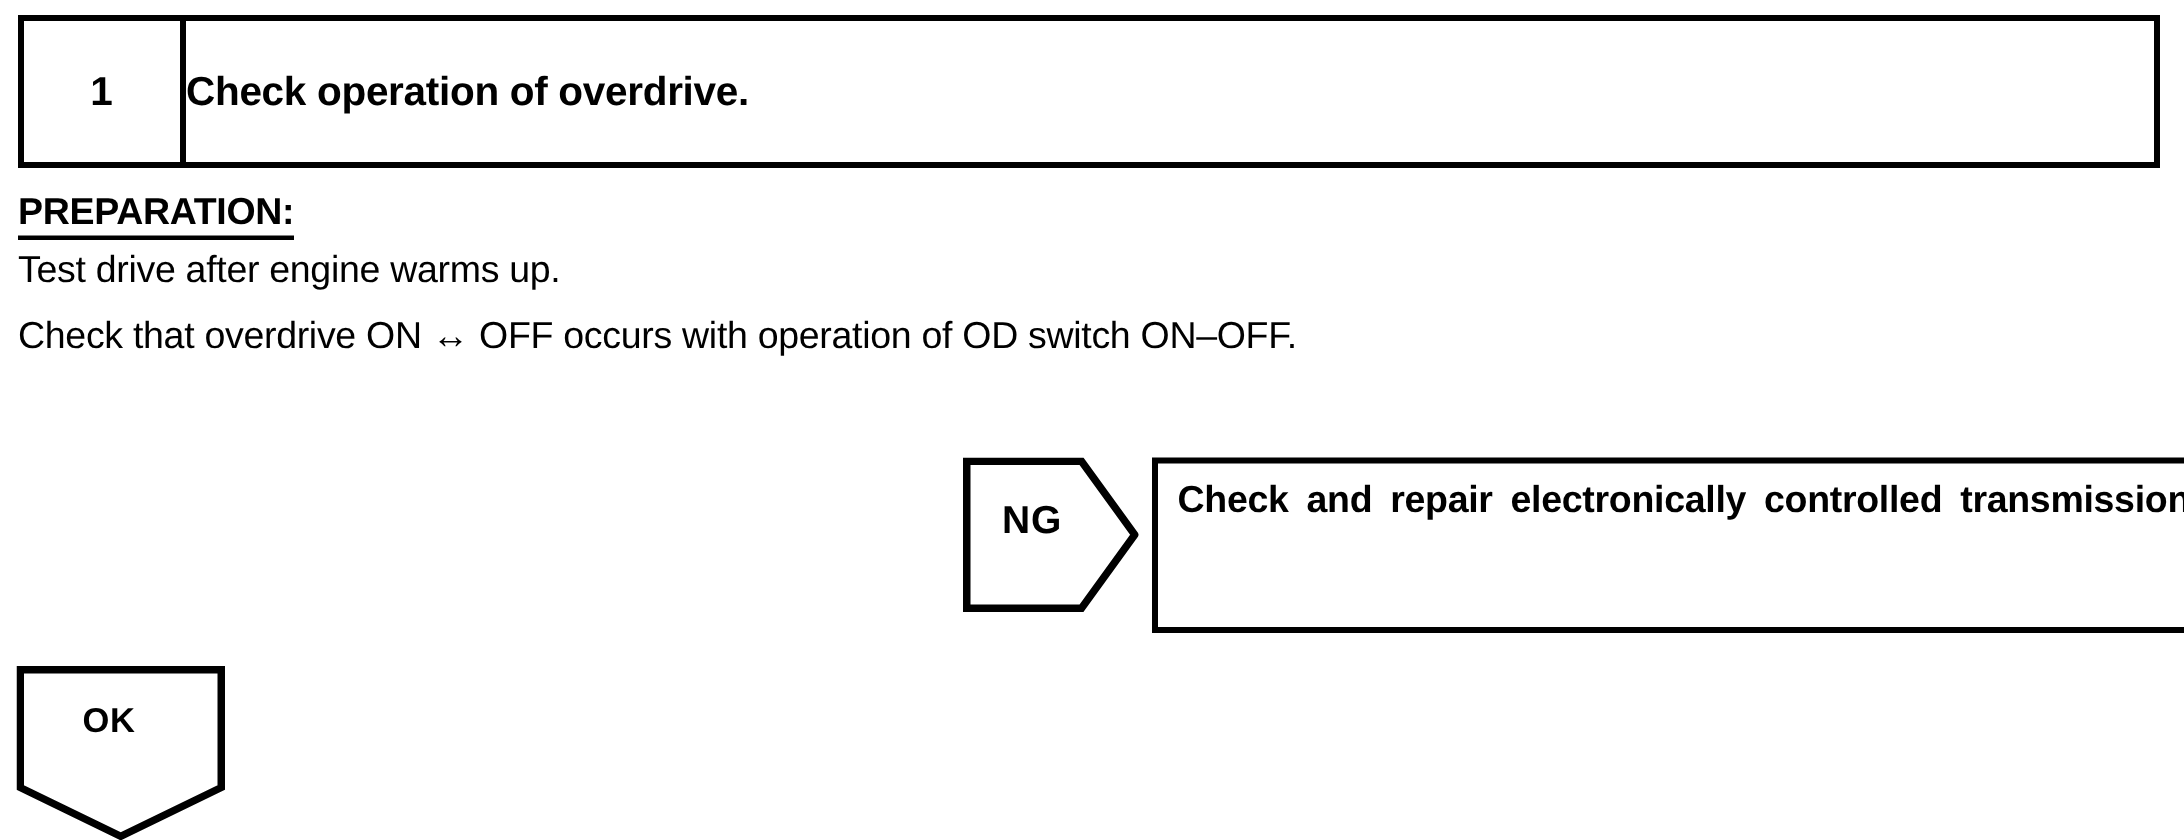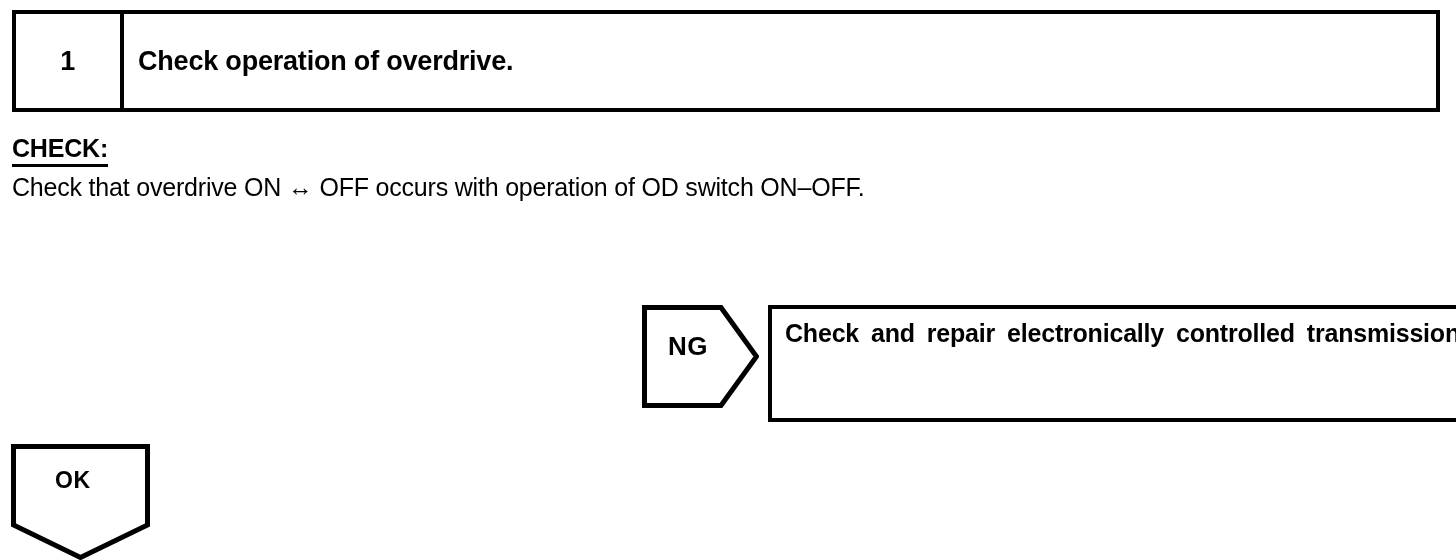--- a/index.html
+++ b/index.html
@@ -40,21 +40,20 @@
   }
   .step-number {
     font-size: 27px;
     font-weight: bold;
     letter-spacing: 0.5px;
   }
   .step-title-cell {
     flex: 1;
     display: flex;
     align-items: center;
-    padding-left: 14px;
   }
   .step-title {
     font-size: 27px;
     font-weight: bold;
     letter-spacing: -0.2px;
   }
 
   
   .body-block {
     position: absolute;
@@ -160,24 +159,25 @@
   <div class="step-number-cell">
     <span class="step-number">1</span>
   </div>
   <div class="step-title-cell">
     <span class="step-title">Check operation of overdrive.</span>
   </div>
 </div>
 
 <div class="body-block">
   <div>
+    <div class="section-heading">PREPARATION:</div>
+    <div class="section-body">Test drive after engine warms up.</div>
   </div>
   <div class="gap-between"></div>
   <div>
-    <div class="section-heading">CHECK:</div>
     <div class="section-body">Check that overdrive ON ↔ OFF occurs with operation of OD switch ON–OFF.</div>
   </div>
 </div>
 
 <div class="ng-row">
   <div class="ng-tag">
     <svg width="117" height="103" viewBox="0 0 117 103" xmlns="http://www.w3.org/2000/svg">
       <polygon points="2.5,2.5 79,2.5 114.5,51.5 79,100.5 2.5,100.5" fill="#ffffff" stroke="#000000" stroke-width="5" stroke-linejoin="miter"></polygon>
     </svg>
   </div>

